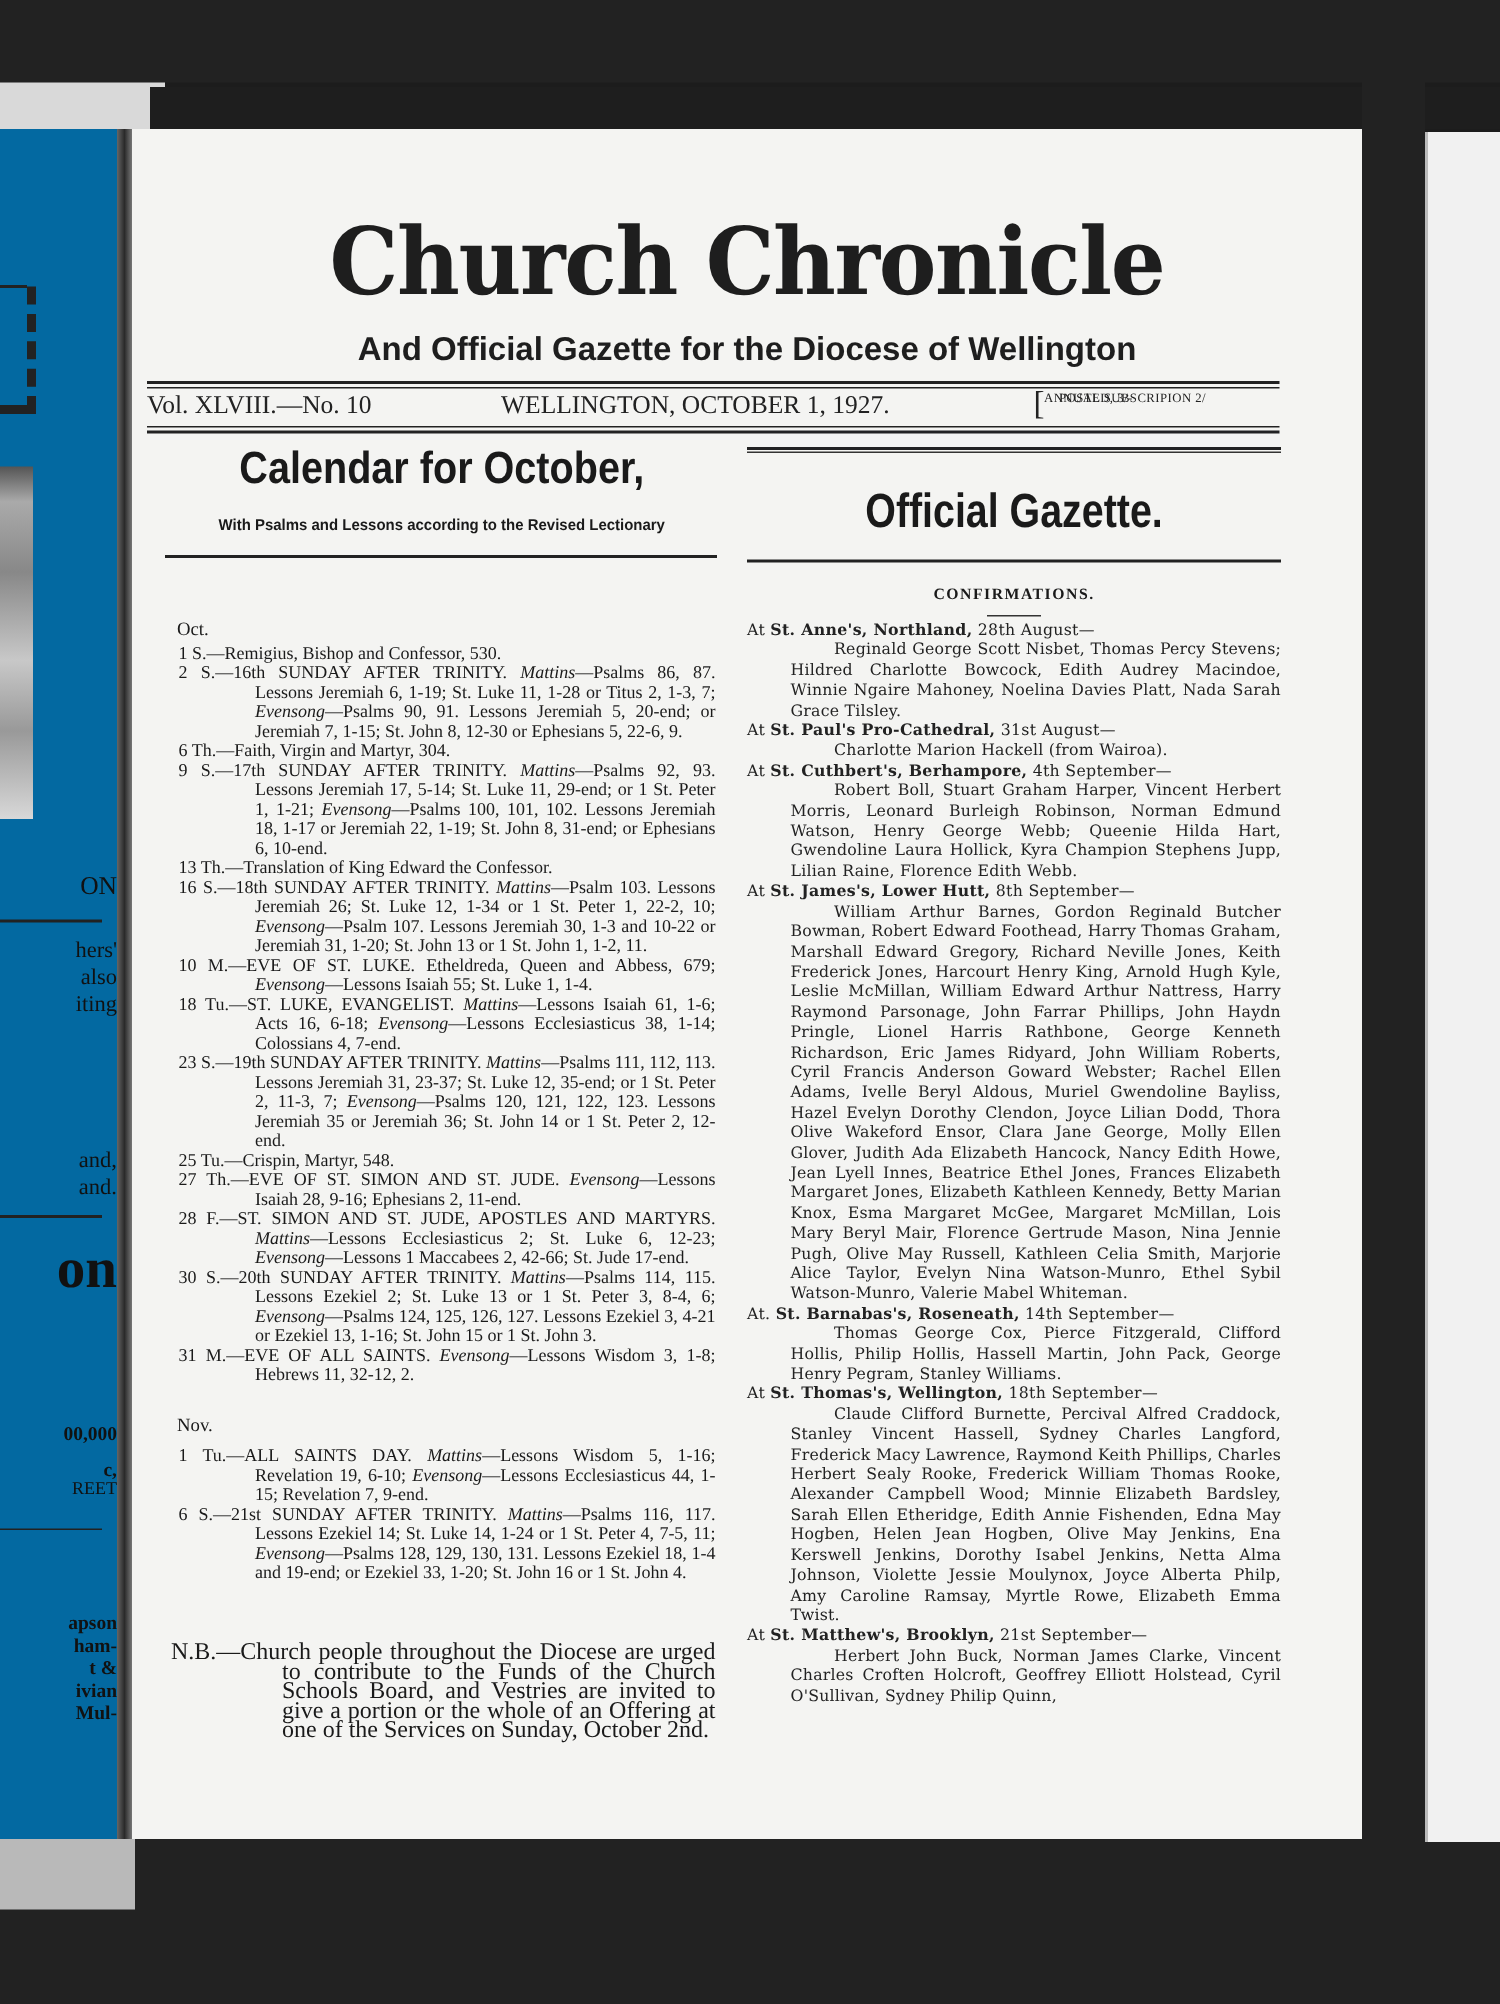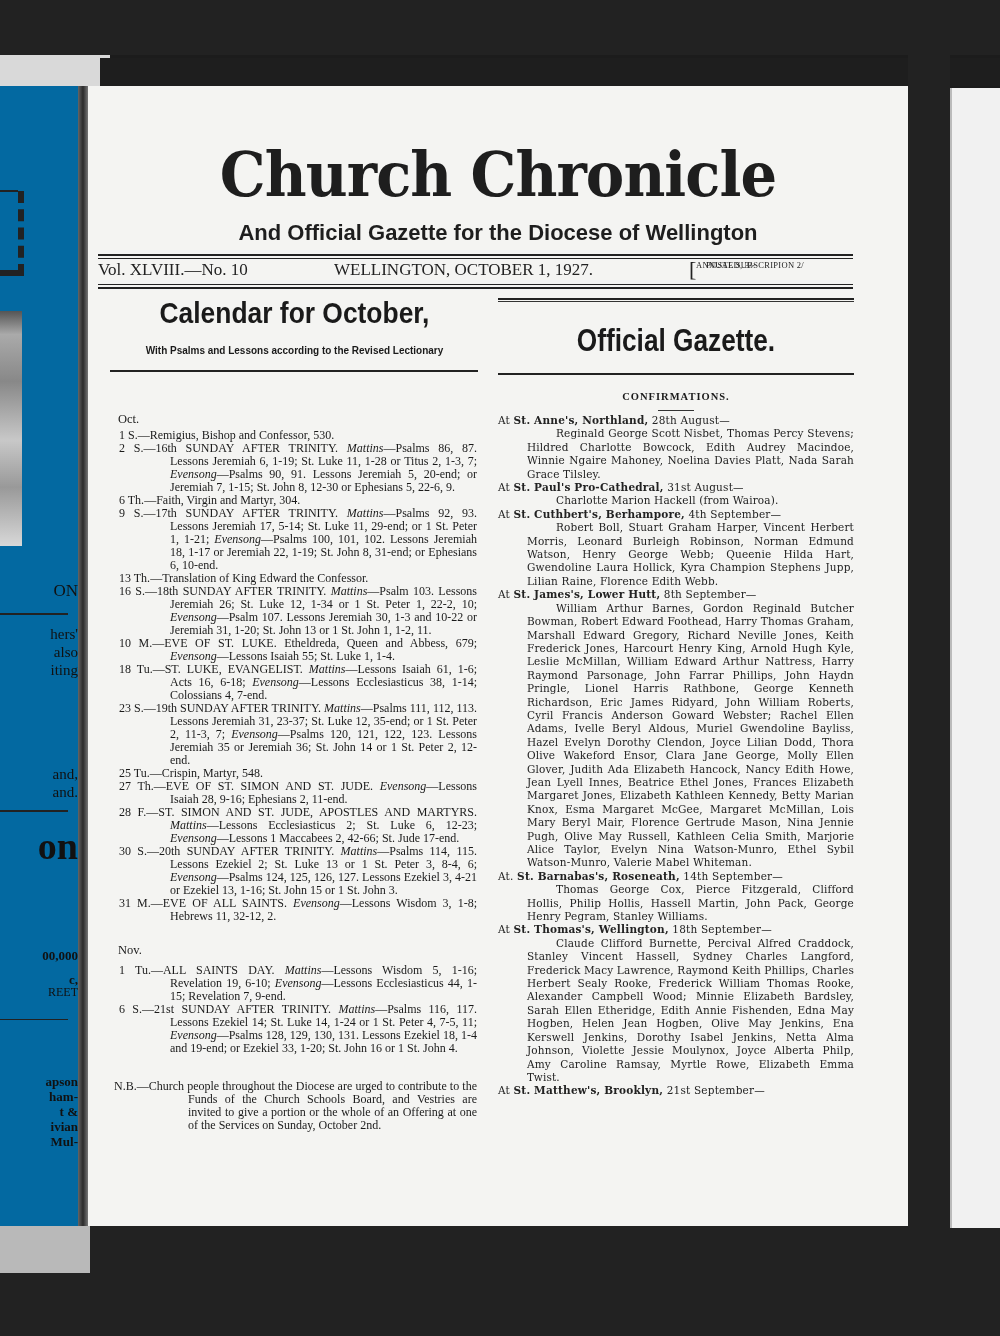--- a/index.html
+++ b/index.html
@@ -79,21 +79,21 @@
   .cal-sub {
     text-align: center; font-family: "Liberation Sans", sans-serif; font-weight: bold;
     font-size: 10.5px; margin-top: 14px; transform: scaleX(0.95);
   }
   .cal-rule { height: 2px; background: #222; margin: 14px 0 0 -2px; width: 368px; }
   .month { font-size: 12.5px; margin-top: 40px; margin-left: 6px; }
   .cal-list { margin-top: 2px; font-size: 12px; line-height: 13px; }
   .cal-entry { position: relative; padding-left: 58px; text-indent: -51px; margin-left: 0; text-align: justify; }
   .cal-entry i { font-style: italic; }
   .nb {
-    margin-top: 25px; font-size: 12px; line-height: 13px; padding-left: 76px; text-indent: -74px; text-align: justify;
+    margin-top: 40px; font-size: 16px; line-height: 13px; padding-left: 76px; text-indent: -74px; text-align: justify;
   }
 
   
   .col-right { position: absolute; left: 410px; top: 212px; width: 356px; }
   .og-rule-top { height: 4px; border-top: 2px solid #222; border-bottom: 1px solid #333; }
   .og-title {
     text-align: center; font-family: "Liberation Sans", sans-serif; font-weight: bold;
     font-size: 32px; margin-top: 20px; transform: scaleX(0.82);
   }
   .og-rule { height: 2px; background: #222; margin-top: 14px; }
@@ -219,16 +219,17 @@
       <div>
         <div class="church"><span>At.</span> <b>St. Barnabas's, Roseneath,</b> <span>14th September—</span></div>
         <div class="names">Thomas George Cox, Pierce Fitzgerald, Clifford Hollis, Philip Hollis, Hassell Martin, John Pack, George Henry Pegram, Stanley Williams.</div>
       </div>
       <div>
         <div class="church"><span>At</span> <b>St. Thomas's, Wellington,</b> <span>18th September—</span></div>
         <div class="names">Claude Clifford Burnette, Percival Alfred Craddock, Stanley Vincent Hassell, Sydney Charles Langford, Frederick Macy Lawrence, Raymond Keith Phillips, Charles Herbert Sealy Rooke, Frederick William Thomas Rooke, Alexander Campbell Wood; Minnie Elizabeth Bardsley, Sarah Ellen Etheridge, Edith Annie Fishenden, Edna May Hogben, Helen Jean Hogben, Olive May Jenkins, Ena Kerswell Jenkins, Dorothy Isabel Jenkins, Netta Alma Johnson, Violette Jessie Moulynox, Joyce Alberta Philp, Amy Caroline Ramsay, Myrtle Rowe, Elizabeth Emma Twist.</div>
       </div>
       <div>
         <div class="church"><span>At</span> <b>St. Matthew's, Brooklyn,</b> <span>21st September—</span></div>
+        <div class="names">Herbert John Buck, Norman James Clarke, Vincent Charles Croften Holcroft, Geoffrey Elliott Holstead, Cyril O'Sullivan, Sydney Philip Quinn,</div>
       </div>
     </div>
   </div>
 </div>
 
 </body></html>

